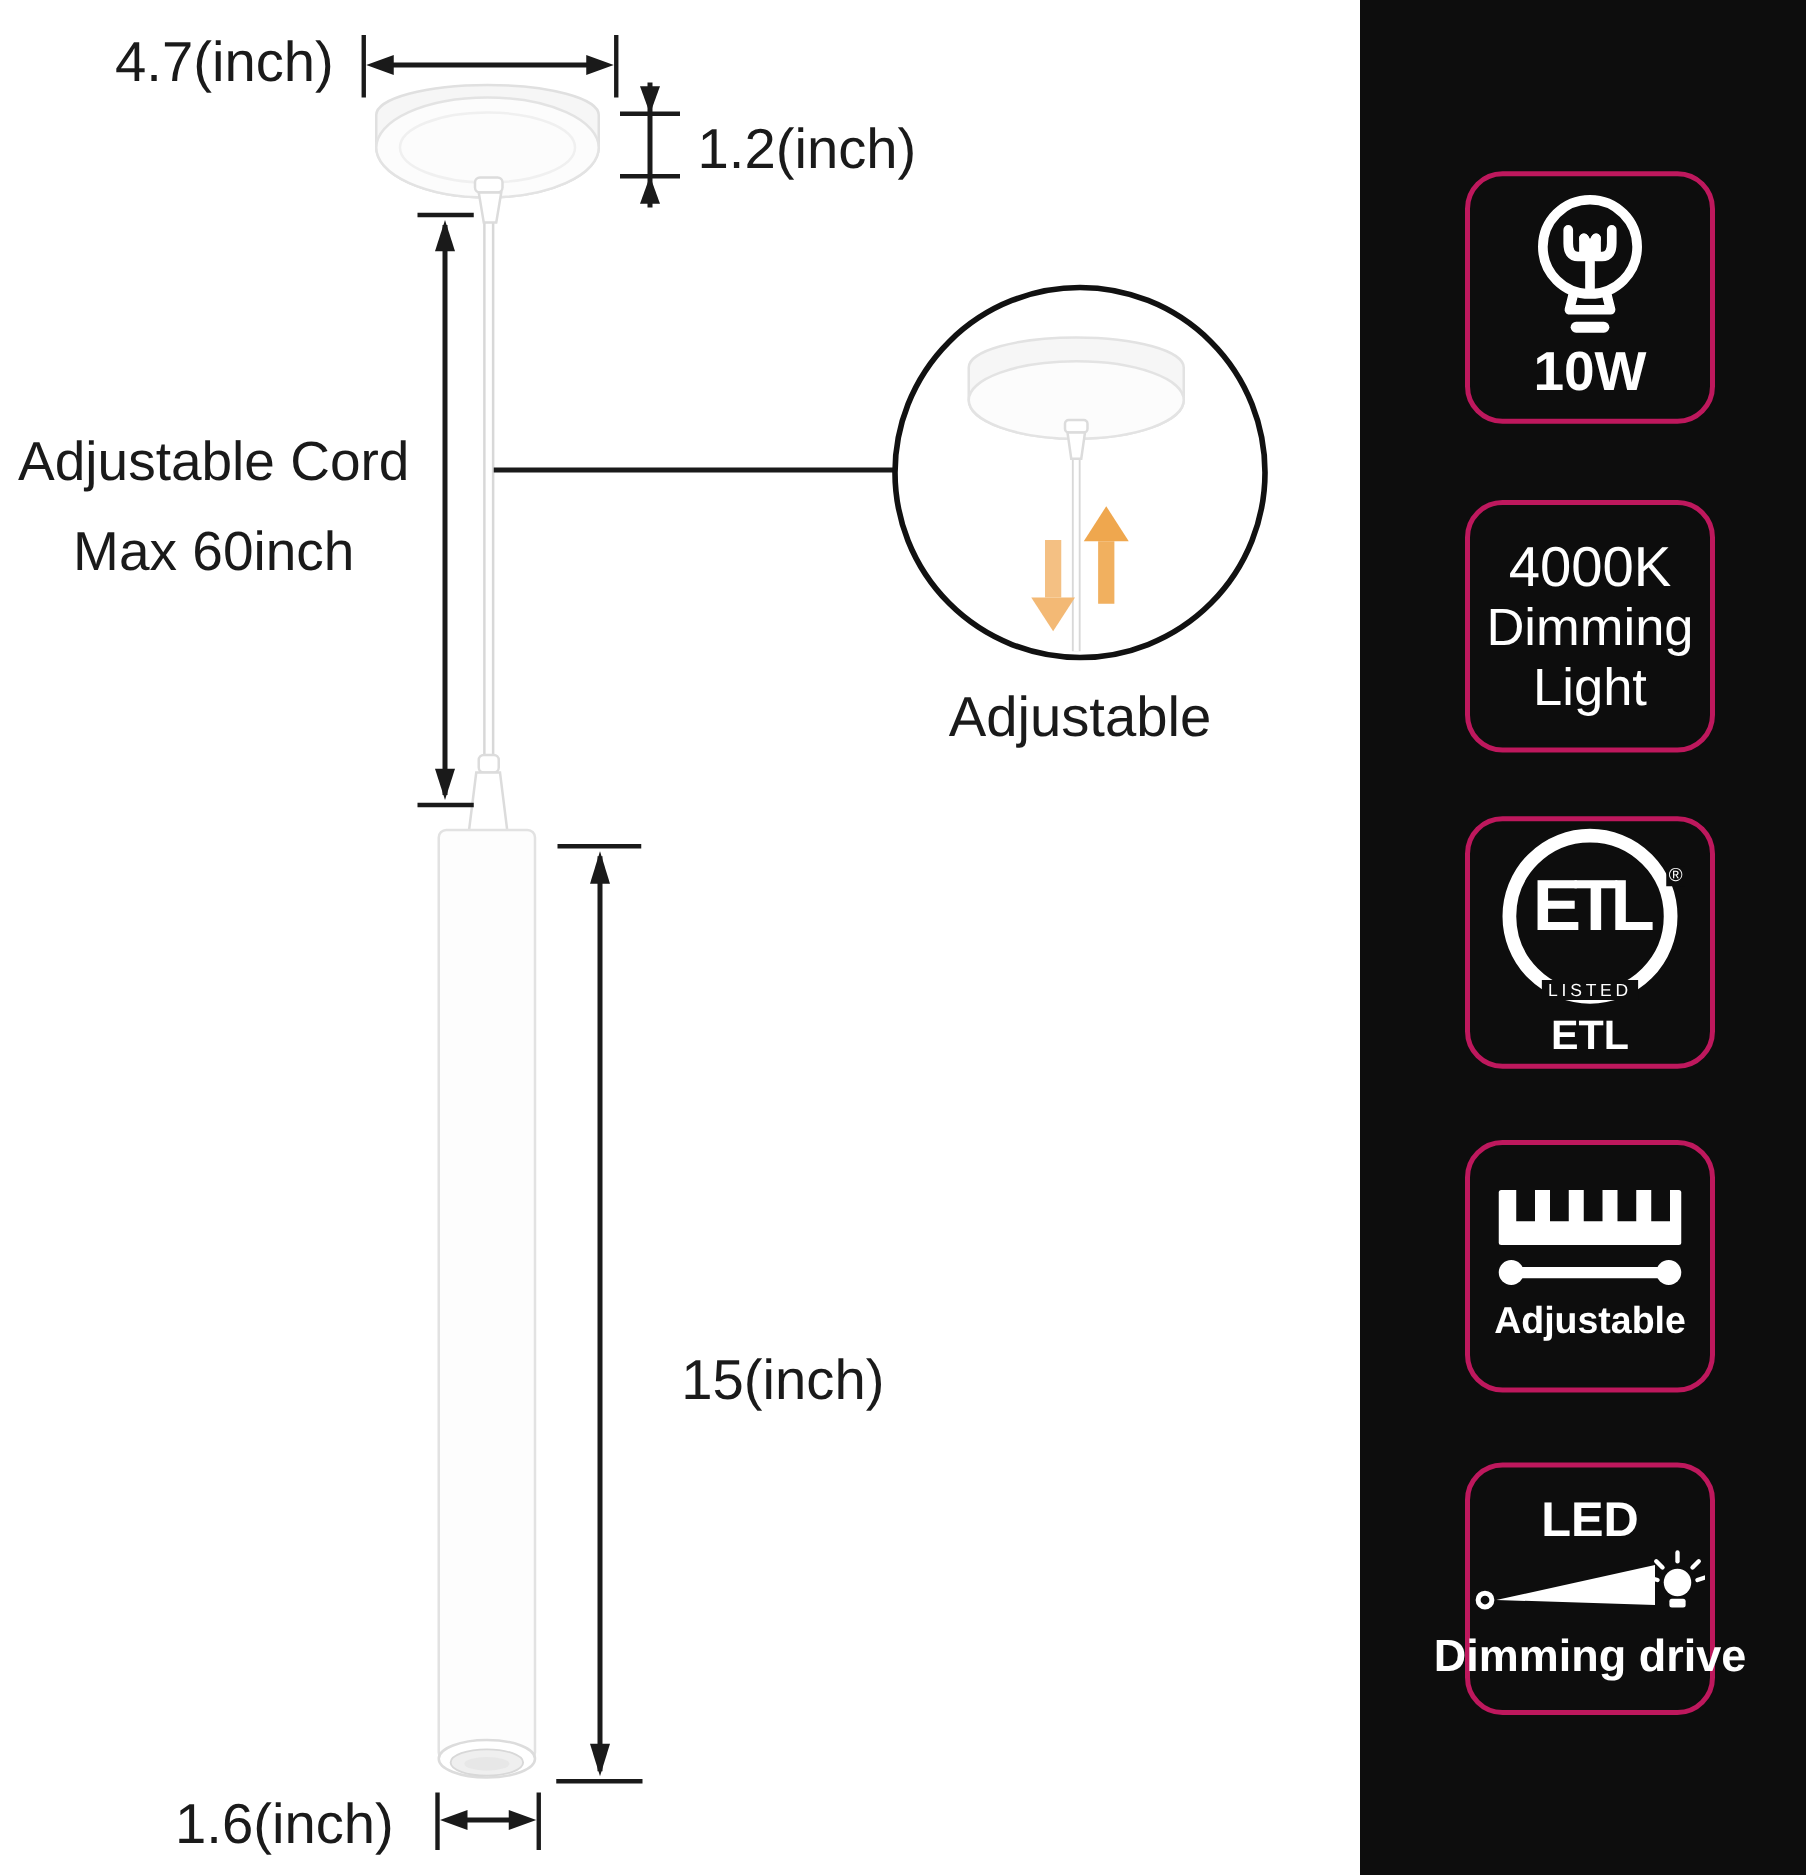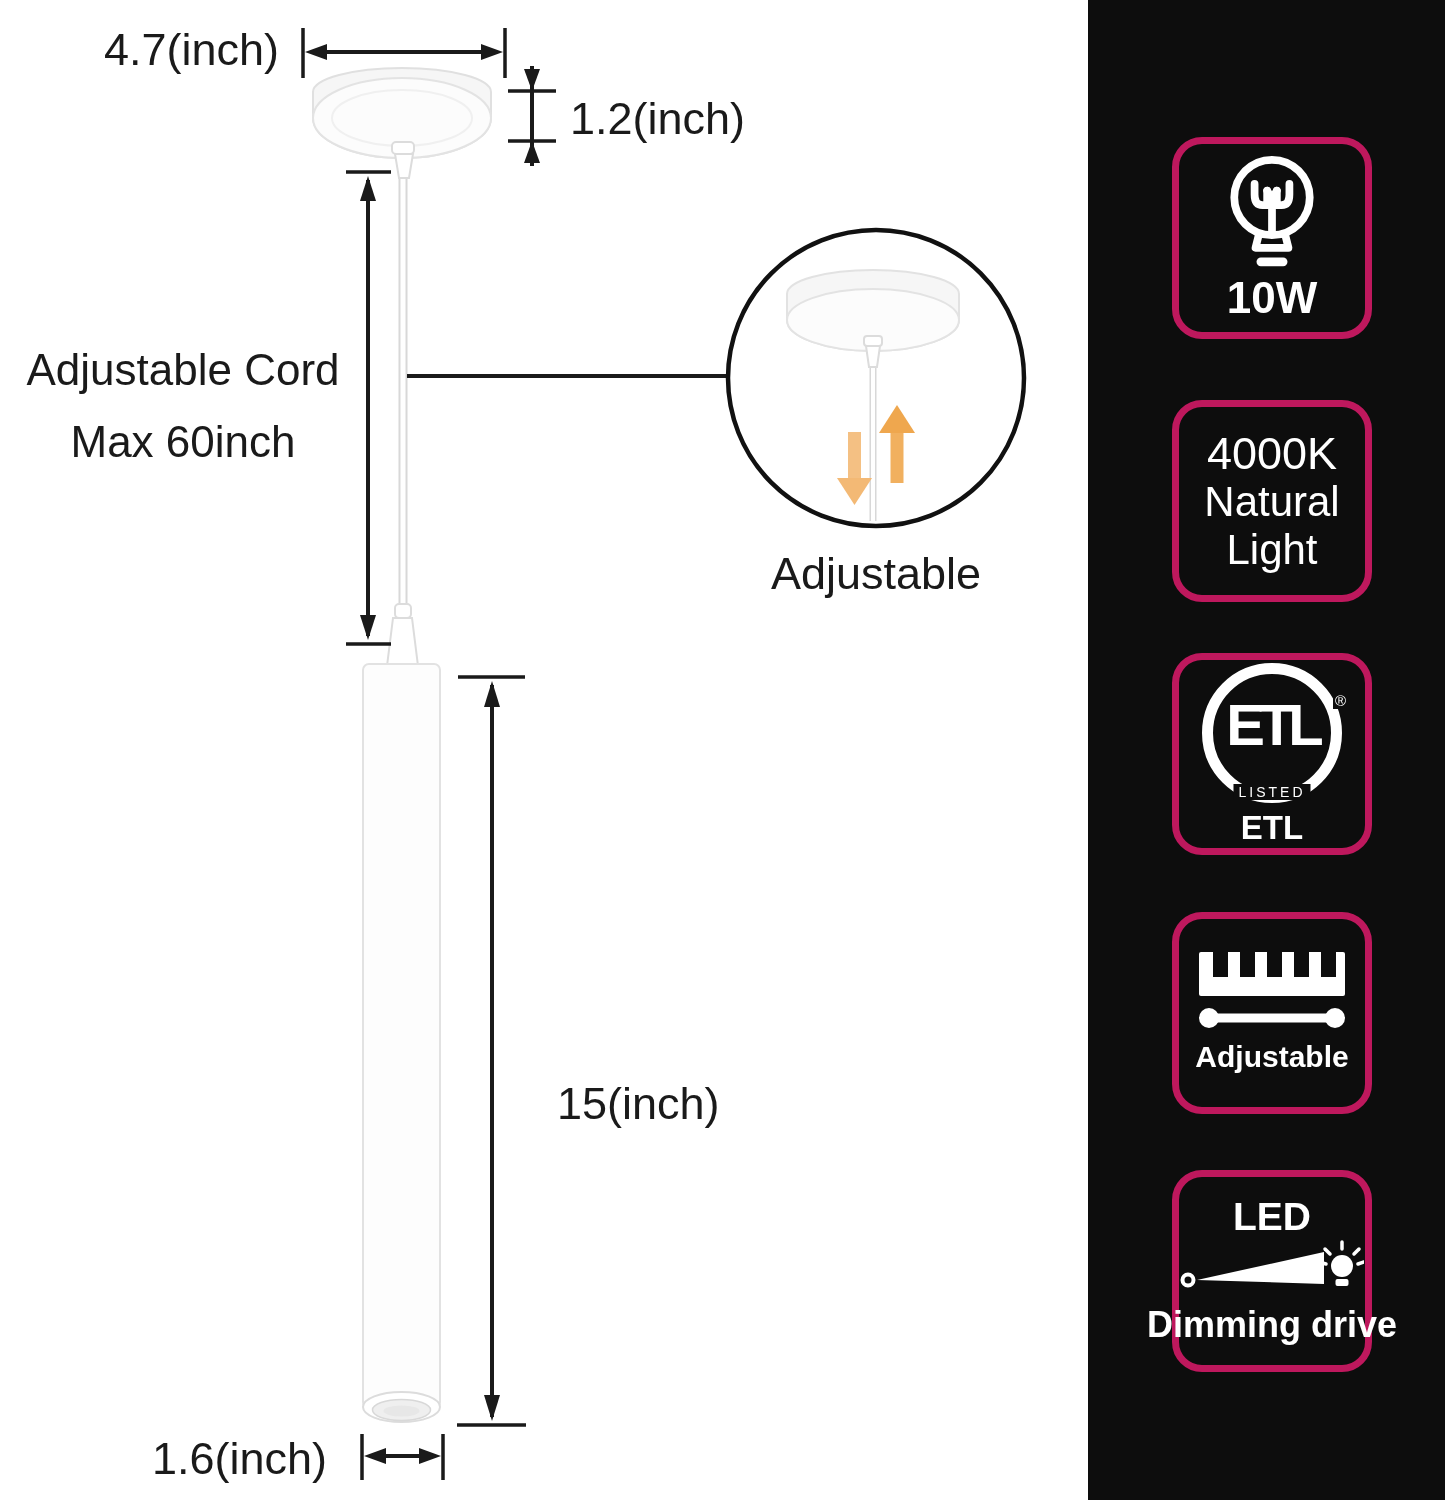--- a/index.html
+++ b/index.html
@@ -2,31 +2,31 @@
 <html><head>
 <meta charset="utf-8">
 <style>
   html,body{margin:0;padding:0;background:#fff;}
   .stage{
     position:relative;width:1445px;height:1500px;overflow:hidden;
     background:#ffffff;
     font-family:"Liberation Sans","DejaVu Sans",sans-serif;
     color:#1a1a1a;
   }
-  .diagram{position:absolute;left:16px;top:0;width:1090px;height:1500px;}
+  .diagram{position:absolute;left:4px;top:0;width:1090px;height:1500px;}
   .diagram svg{position:absolute;left:0;top:0;}
   .dim-label{position:absolute;font-size:45px;white-space:nowrap;color:#1a1a1a;}
   .cord-label{position:absolute;left:0;top:334px;width:334px;text-align:center;
     font-size:44px;line-height:72px;}
   .inset-label{position:absolute;left:735px;top:548px;width:250px;text-align:center;font-size:45px;}
 
   
   .sidebar{position:absolute;left:1088px;top:0;width:357px;height:1500px;background:#0d0d0d;}
   .badge{position:absolute;left:84px;width:200px;height:202px;box-sizing:border-box;
-    border:7px solid #be185d;border-radius:30px;background:#0d0d0d;
+    border:4px solid #be185d;border-radius:30px;background:#0d0d0d;
     display:flex;flex-direction:column;align-items:center;justify-content:center;color:#fff;}
   .badge-1{top:137px;}
   .badge-2{top:400px;}
   .badge-3{top:653px;}
   .badge-4{top:912px;}
   .badge-5{top:1170px;}
   .b-label{font-weight:bold;white-space:nowrap;}
   .watt-label{font-size:44px;margin-top:2px;}
   .kelvin-line1{font-size:45px;font-weight:normal;line-height:1.1;}
   .kelvin-line2,.kelvin-line3{font-size:42px;line-height:1.13;}
@@ -165,21 +165,21 @@
           <path d="M0,2 L0,30"></path>
           <path d="M-14,34 L-17,46 L17,46 L14,34"></path>
         </g>
         <rect x="-16" y="56" width="32" height="9" rx="4.5" fill="#fff"></rect>
       </svg>
       <div class="b-label watt-label">10W</div>
     </div>
 
     <div class="badge badge-2">
       <div class="kelvin-line1">4000K</div>
-      <div class="kelvin-line2">Natural</div>
+      <div class="kelvin-line2">Dimming</div>
       <div class="kelvin-line3">Light</div>
     </div>
 
     <div class="badge badge-3">
       <div class="etl-logo">
         <div class="etl-ring"></div>
         <div class="etl-big">ETL</div>
         <div class="etl-reg">®</div>
         <div class="etl-listed">LISTED</div>
       </div>

